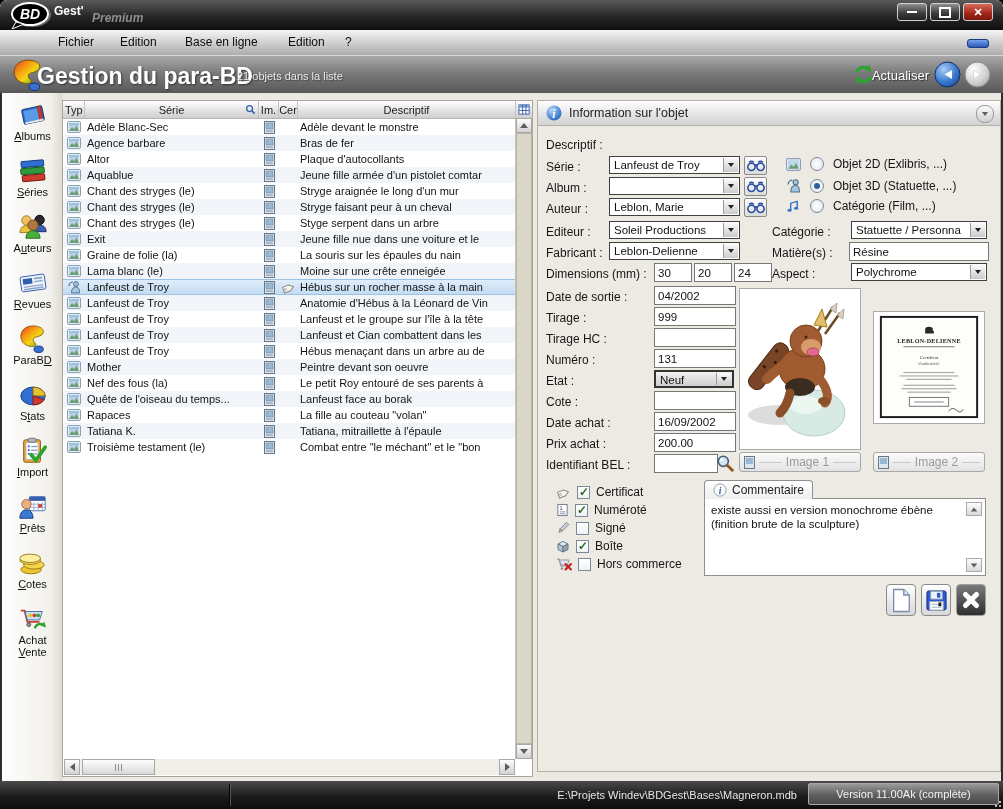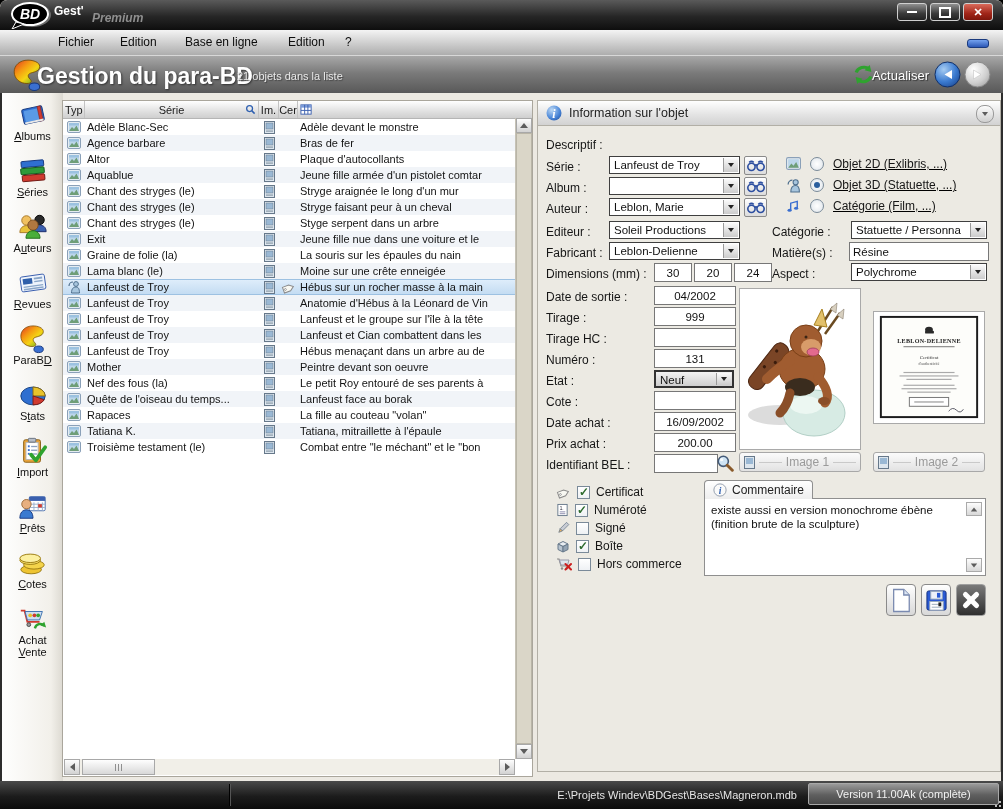--- a/index.html
+++ b/index.html
@@ -83,30 +83,30 @@
   .panel-header{position:absolute;left:0;top:0;right:0;height:24px;background:linear-gradient(#ffffff,#e2e2e2 60%,#d2d2d2);
                 border-bottom:1px solid #b2afa6;display:flex;align-items:center;}
   .panel-header svg.info{margin-left:8px;width:16px;height:16px;}
   .panel-title{margin-left:7px;font-size:12.5px;color:#222;}
   .panel-toggle{position:absolute;right:6px;top:4px;width:16px;height:16px;border:1px solid #9a9a9a;border-radius:8px;
                 background:linear-gradient(#fcfcfc,#cfcfcf);display:flex;align-items:center;justify-content:center;}
   .panel-toggle .tri.down{border-left-width:3px;border-right-width:3px;border-top-width:4px;}
   .lbl{position:absolute;font-size:12px;color:#161616;white-space:nowrap;}
   .inp{position:absolute;height:17px;border:1px solid #777;background:#fff;font-family:"Liberation Sans",sans-serif;
        font-size:11.5px;color:#111;padding:0 3px;box-sizing:content-box;}
-  .inp.center{text-align:center;}
+  .inp.center{text-align:left;}
   .combo{position:absolute;height:18px;background:#fff;border:1px solid #3f3f3f;box-sizing:border-box;}
   .combo .combo-val{position:absolute;left:4px;right:17px;top:2px;font-size:11.5px;color:#111;overflow:hidden;white-space:nowrap;}
   .combo .combo-btn{position:absolute;right:1px;top:1px;bottom:1px;width:14px;background:linear-gradient(#fafafa,#cccccc);
                     border-left:1px solid #9a9a9a;display:flex;align-items:center;justify-content:center;}
   .combo .combo-btn .tri.down{border-left-width:3.5px;border-right-width:3.5px;border-top-width:4.5px;border-top-color:#222;}
   .combo.gray{background:linear-gradient(#f2f2f2,#cfcfcf);border-width:2px;border-color:#333;}
   .lookup-btn{position:absolute;width:23px;height:19px;border:1px solid #8a8a8a;border-radius:2px;background:linear-gradient(#ffffff,#dcdcdc);
               display:flex;align-items:center;justify-content:center;padding:0;}
-  .radio-row{position:absolute;display:flex;align-items:flex-start;gap:9px;text-decoration:underline;}
+  .radio-row{position:absolute;display:flex;align-items:flex-end;gap:9px;}
   .radio{width:12px;height:12px;border:1px solid #7a8a99;border-radius:50%;background:radial-gradient(#fff,#dde4ea);position:relative;}
   .radio.on::after{content:"";position:absolute;left:3px;top:3px;width:6px;height:6px;border-radius:50%;background:#2b5f9e;}
   .radio-label{font-size:12px;color:#161616;white-space:nowrap;}
   .flag-row{position:absolute;display:flex;align-items:center;gap:6px;}
   .cb{width:13px;height:13px;border:1px solid #7a8a99;background:linear-gradient(#fff,#eef1f4);position:relative;box-sizing:border-box;}
   .cb.checked::after{content:"✓";position:absolute;left:1px;top:-2px;font-size:12px;font-weight:bold;color:#2d6b2d;}
   .flag-label{font-size:12px;color:#161616;white-space:nowrap;}
   .img-frame{position:absolute;background:#fff;border:1px solid #a9a9a9;box-sizing:border-box;overflow:hidden;}
   .img-btn{position:absolute;height:20px;border:1px solid #a8a8a8;border-radius:3px;background:linear-gradient(#fbfbfb,#e2e2e2);
            display:flex;align-items:center;box-sizing:border-box;padding:0 4px;gap:4px;}
@@ -356,20 +356,21 @@
         <div class="th typ">Typ</div>
         <div class="th serie">
           <span>Série</span>
           <svg class="search-ic" width="11" height="11" viewBox="0 0 12 12">
             <circle cx="5" cy="5" r="3.2" fill="none" stroke="#2d5fb0" stroke-width="1.4"></circle>
             <line x1="7.5" y1="7.5" x2="10.5" y2="10.5" stroke="#2d5fb0" stroke-width="1.6"></line>
           </svg>
         </div>
         <div class="th im">Im.</div>
         <div class="th cer">Cer</div>
+        <div class="th desc">Descriptif</div>
         <div class="th gridbtn">
           <svg width="13" height="13" viewBox="0 0 14 14">
             <rect x="1" y="2" width="11" height="10" fill="#fff" stroke="#3a5fae"></rect>
             <rect x="1" y="2" width="11" height="3" fill="#7a9ad8"></rect>
             <line x1="1" y1="8" x2="12" y2="8" stroke="#3a5fae"></line>
             <line x1="5" y1="2" x2="5" y2="12" stroke="#3a5fae"></line>
             <line x1="8.5" y1="2" x2="8.5" y2="12" stroke="#3a5fae"></line>
           </svg>
         </div>
       </div>

